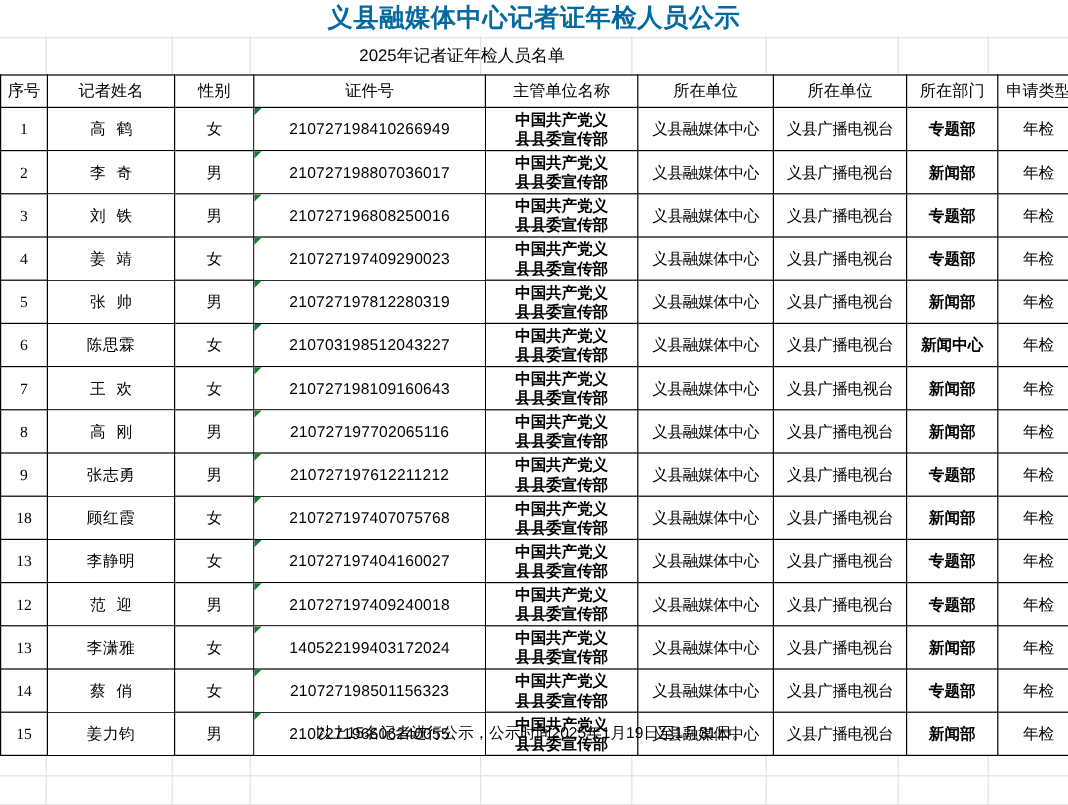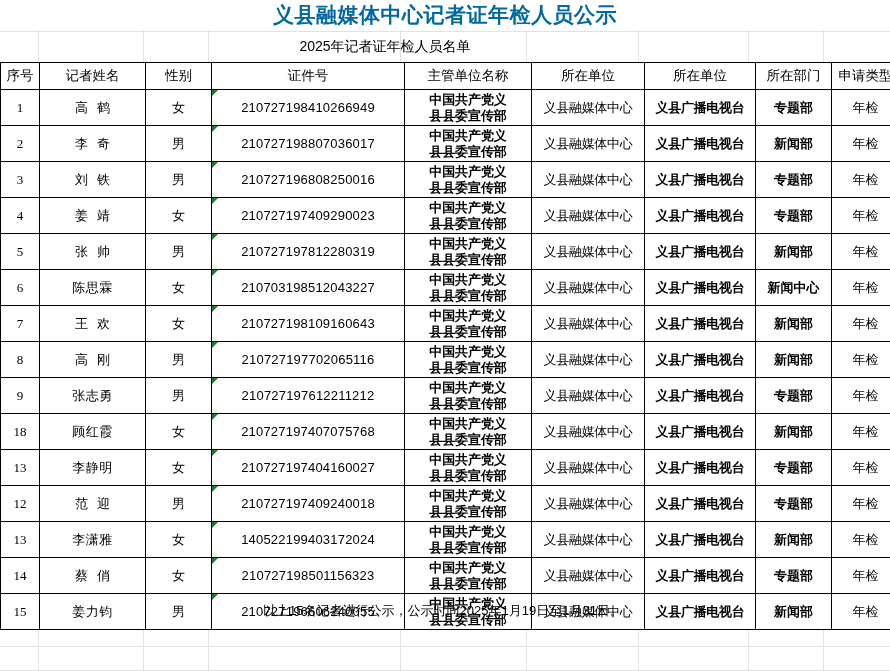--- a/index.html
+++ b/index.html
@@ -111,21 +111,21 @@
   
   .c-seq   { width: 38px;  }
   .c-name  { width: 105px; }
   .c-sex   { width: 65px;  }
   .c-id    { width: 192px; }
   .c-org   { width: 126px; }
   .c-unit  { width: 112px; }
   .c-media { width: 110px; }
   .c-dept  { width: 75px;  }
   .c-type  { width: 67px;  }
-  .sep-right { border-right-width: 2px; font-weight: bold; }
+  .sep-right { border-right-width: 2px; }
 
   td.seq-cell {
     text-align: right;
     vertical-align: bottom;
     padding-right: 5px;
     padding-bottom: 1px;
     font-size: 13px;
     color: #1f2d4d;
     font-family: "Liberation Serif", "DejaVu Serif", serif;
   }

